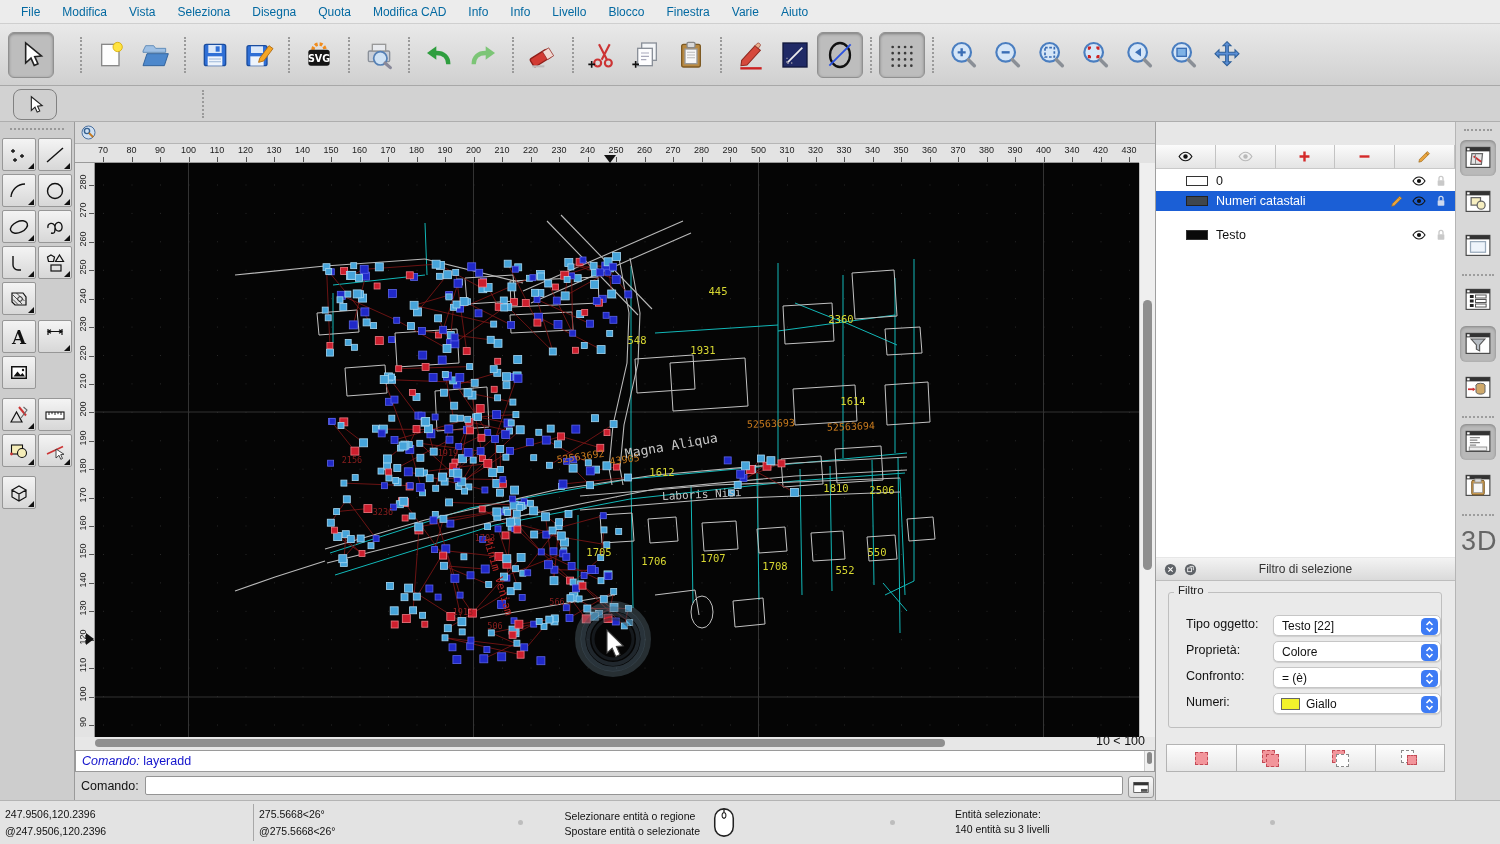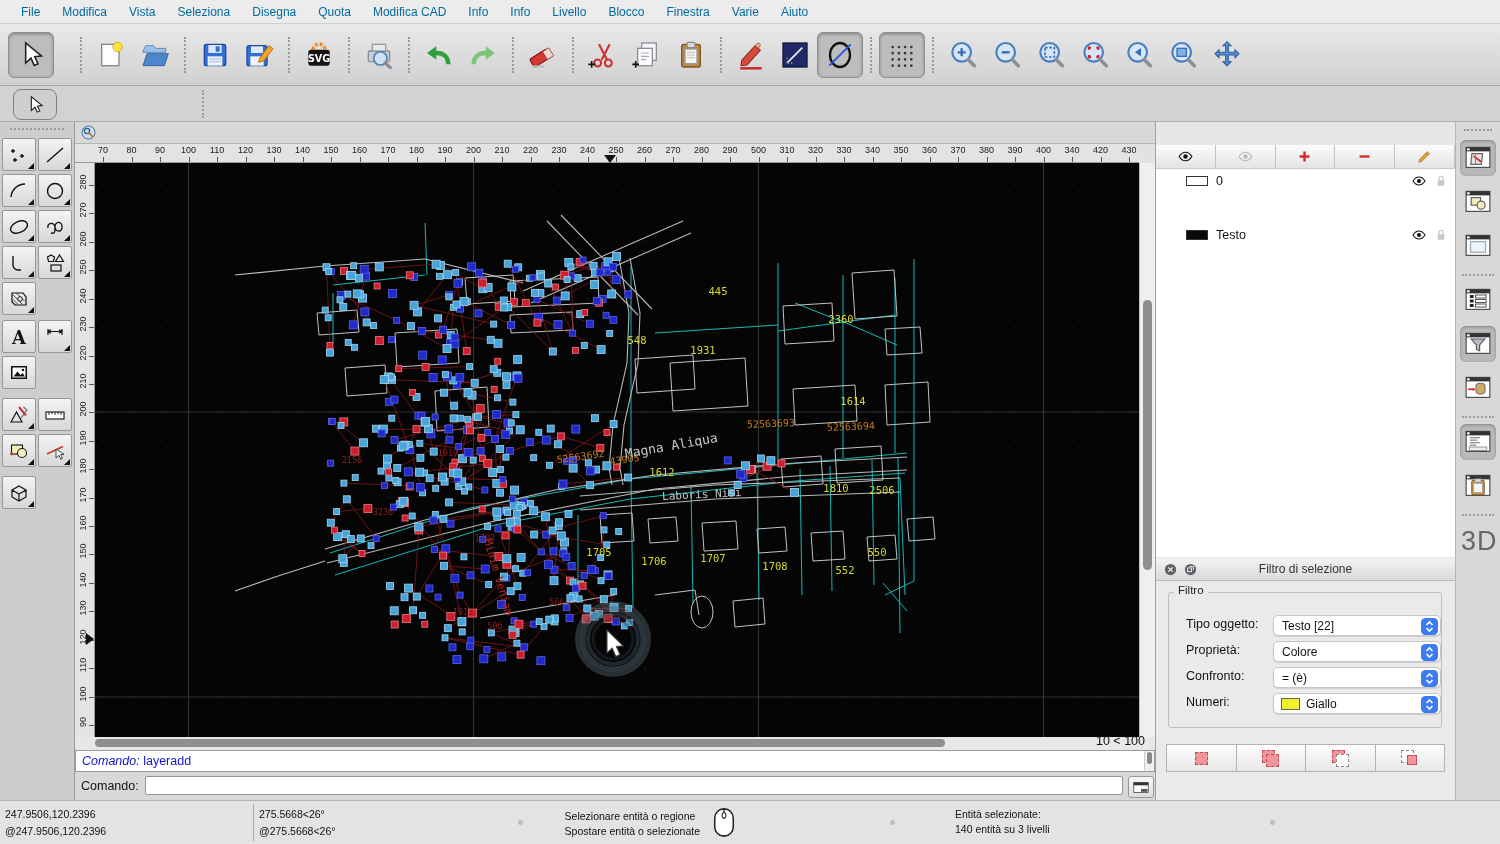--- a/index.html
+++ b/index.html
@@ -1366,20 +1366,37 @@
           <span class="spacer"></span>
           <span class="ric"><svg viewBox="0 0 24 24">
               <path d="M3 12c2.5-4 6-6 9-6s6.5 2 9 6c-2.5 4-6 6-9 6s-6.5-2-9-6z" fill="none" stroke="#111" stroke-width="1.7"></path>
               <circle cx="12" cy="12" r="3.1" fill="#111"></circle>
             </svg></span>
           <span class="ric" style="margin-right:6px"><svg viewBox="0 0 24 24">
               <rect x="7" y="11" width="10" height="8" rx="1" fill="#c9c9c9"></rect>
               <path d="M9 11V8a3 3 0 0 1 6 0v3" fill="none" stroke="#c9c9c9" stroke-width="2"></path>
             </svg></span>
         </div>
+        <div class="lrow sel" style="top: 22px;">
+          <span class="sw" style="background:#3f464d;border-color:#222"></span>
+          <span>Numeri catastali</span>
+          <span class="spacer"></span>
+          <span class="ric"><svg viewBox="0 0 24 24">
+              <path d="M4 20l1-4L16 5l3 3L8 19z" fill="#e8a33d" stroke="#9a6a1f" stroke-width=".9"></path>
+              <path d="M14 7l3 3" stroke="#9a6a1f" stroke-width=".9"></path>
+            </svg></span>
+          <span class="ric"><svg viewBox="0 0 24 24">
+              <path d="M3 12c2.5-4 6-6 9-6s6.5 2 9 6c-2.5 4-6 6-9 6s-6.5-2-9-6z" fill="none" stroke="#111" stroke-width="1.7"></path>
+              <circle cx="12" cy="12" r="3.1" fill="#111"></circle>
+            </svg></span>
+          <span class="ric" style="margin-right:6px"><svg viewBox="0 0 24 24">
+              <rect x="7" y="11" width="10" height="8" rx="1" fill="#cdd8ee"></rect>
+              <path d="M9 11V8a3 3 0 0 1 6 0v3" fill="none" stroke="#cdd8ee" stroke-width="2"></path>
+            </svg></span>
+        </div>
         <div class="lrow" style="top: 56px;">
           <span class="sw" style="background:#0a0a0a"></span>
           <span>Testo</span>
           <span class="spacer"></span>
           <span class="ric"><svg viewBox="0 0 24 24">
               <path d="M3 12c2.5-4 6-6 9-6s6.5 2 9 6c-2.5 4-6 6-9 6s-6.5-2-9-6z" fill="none" stroke="#111" stroke-width="1.7"></path>
               <circle cx="12" cy="12" r="3.1" fill="#111"></circle>
             </svg></span>
           <span class="ric" style="margin-right:6px"><svg viewBox="0 0 24 24">
               <rect x="7" y="11" width="10" height="8" rx="1" fill="#c9c9c9"></rect>

